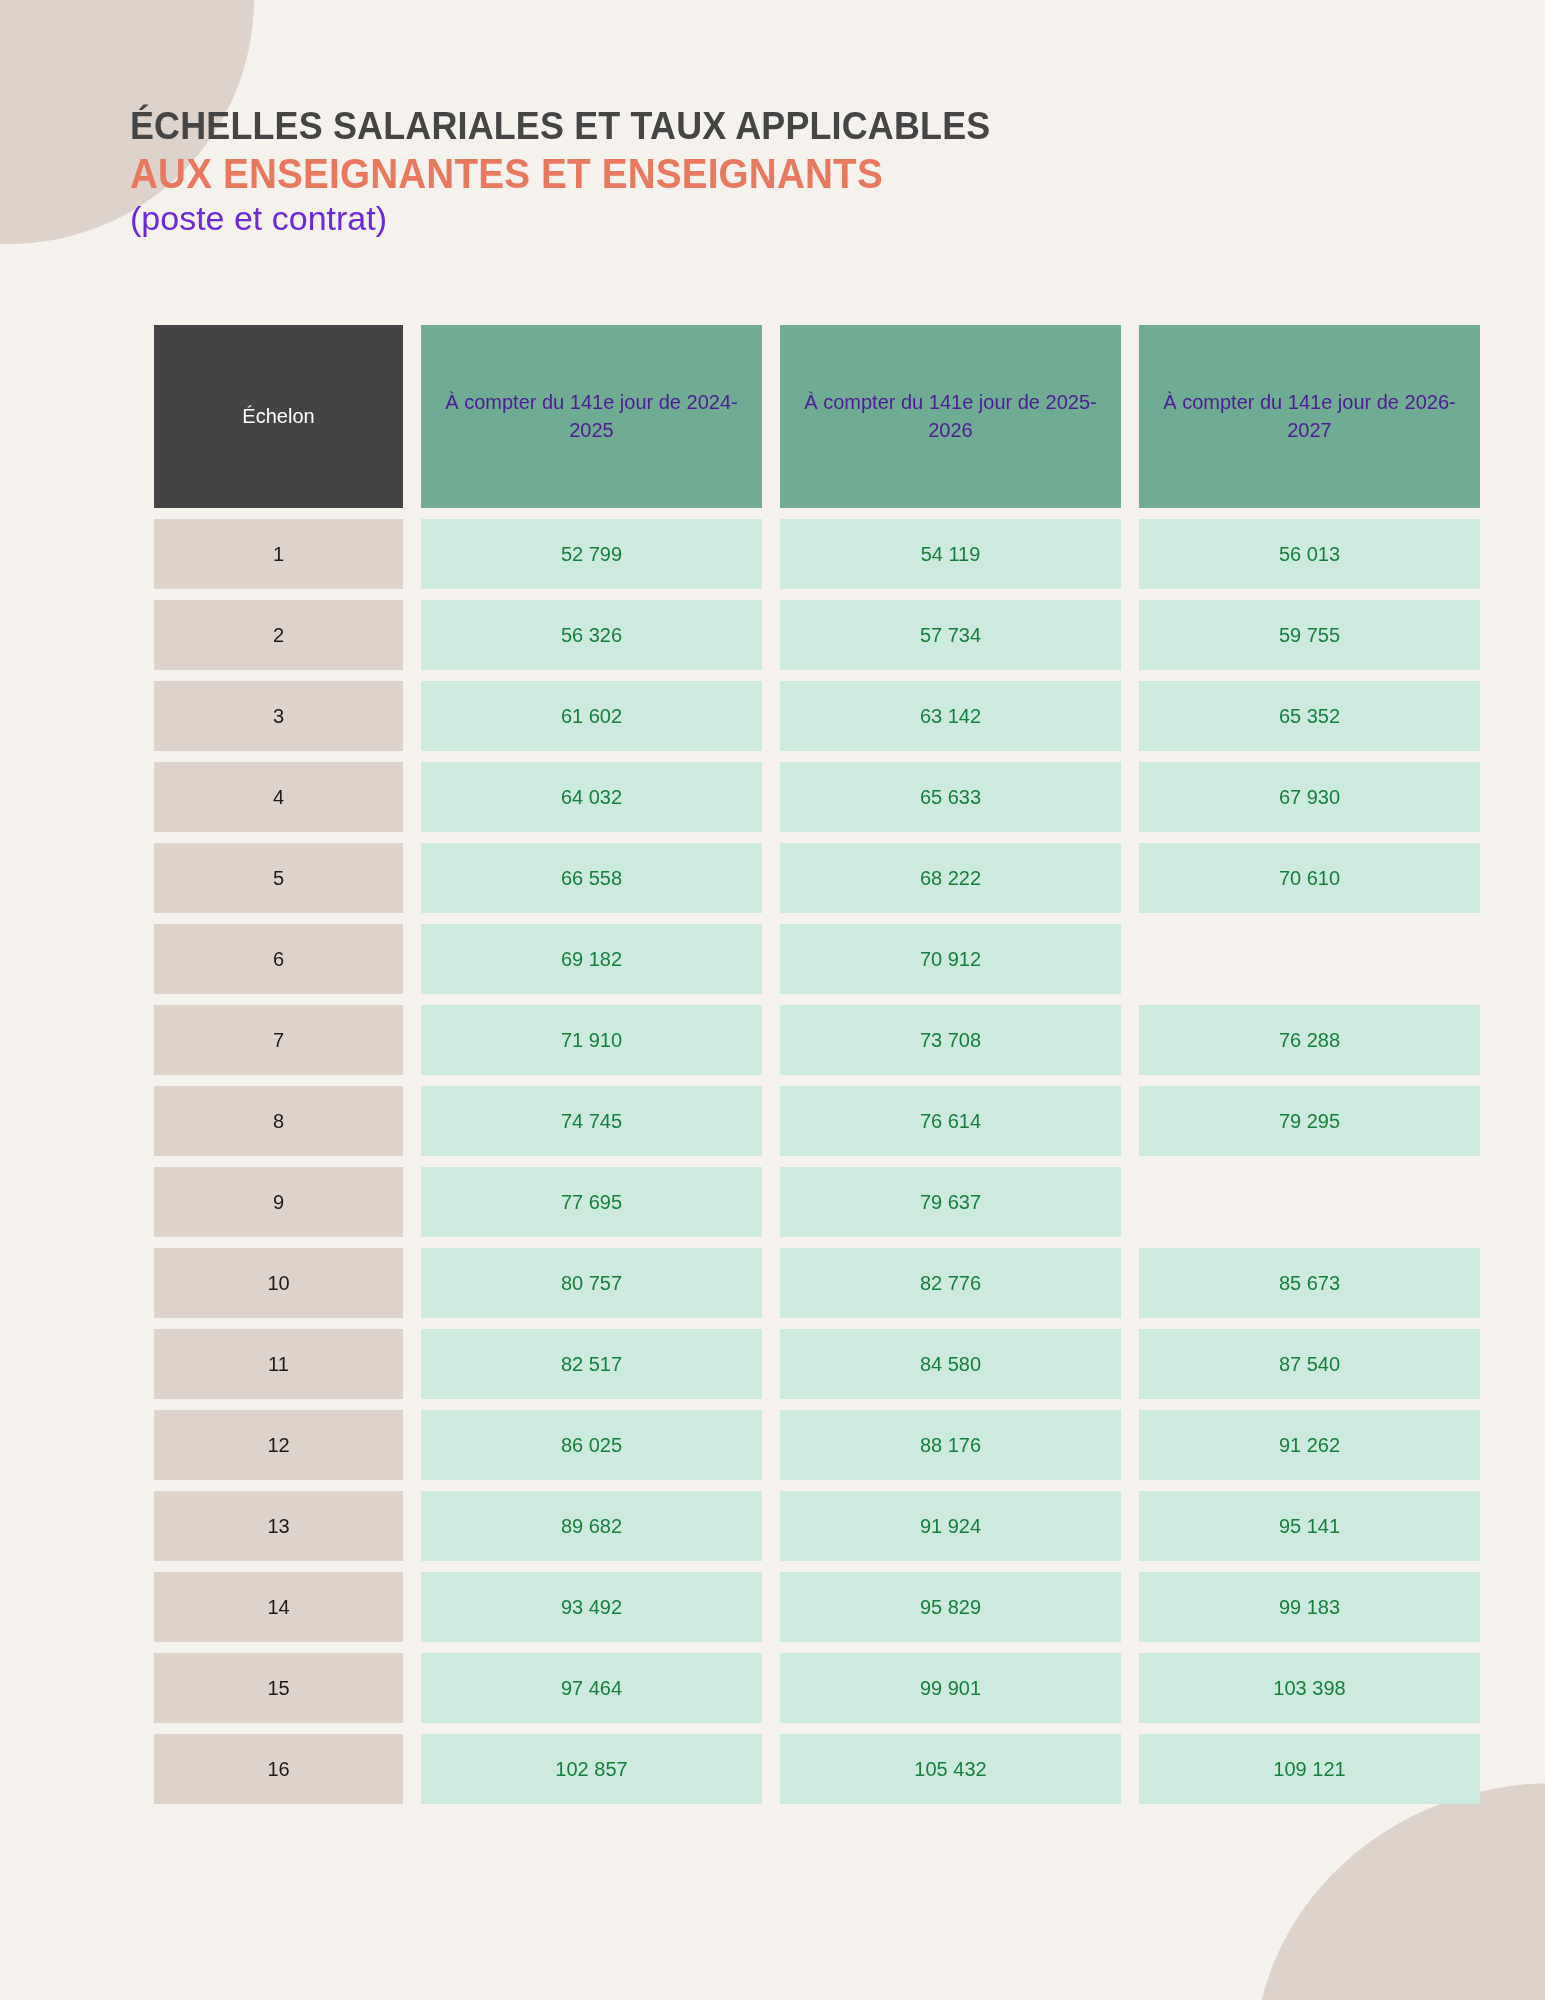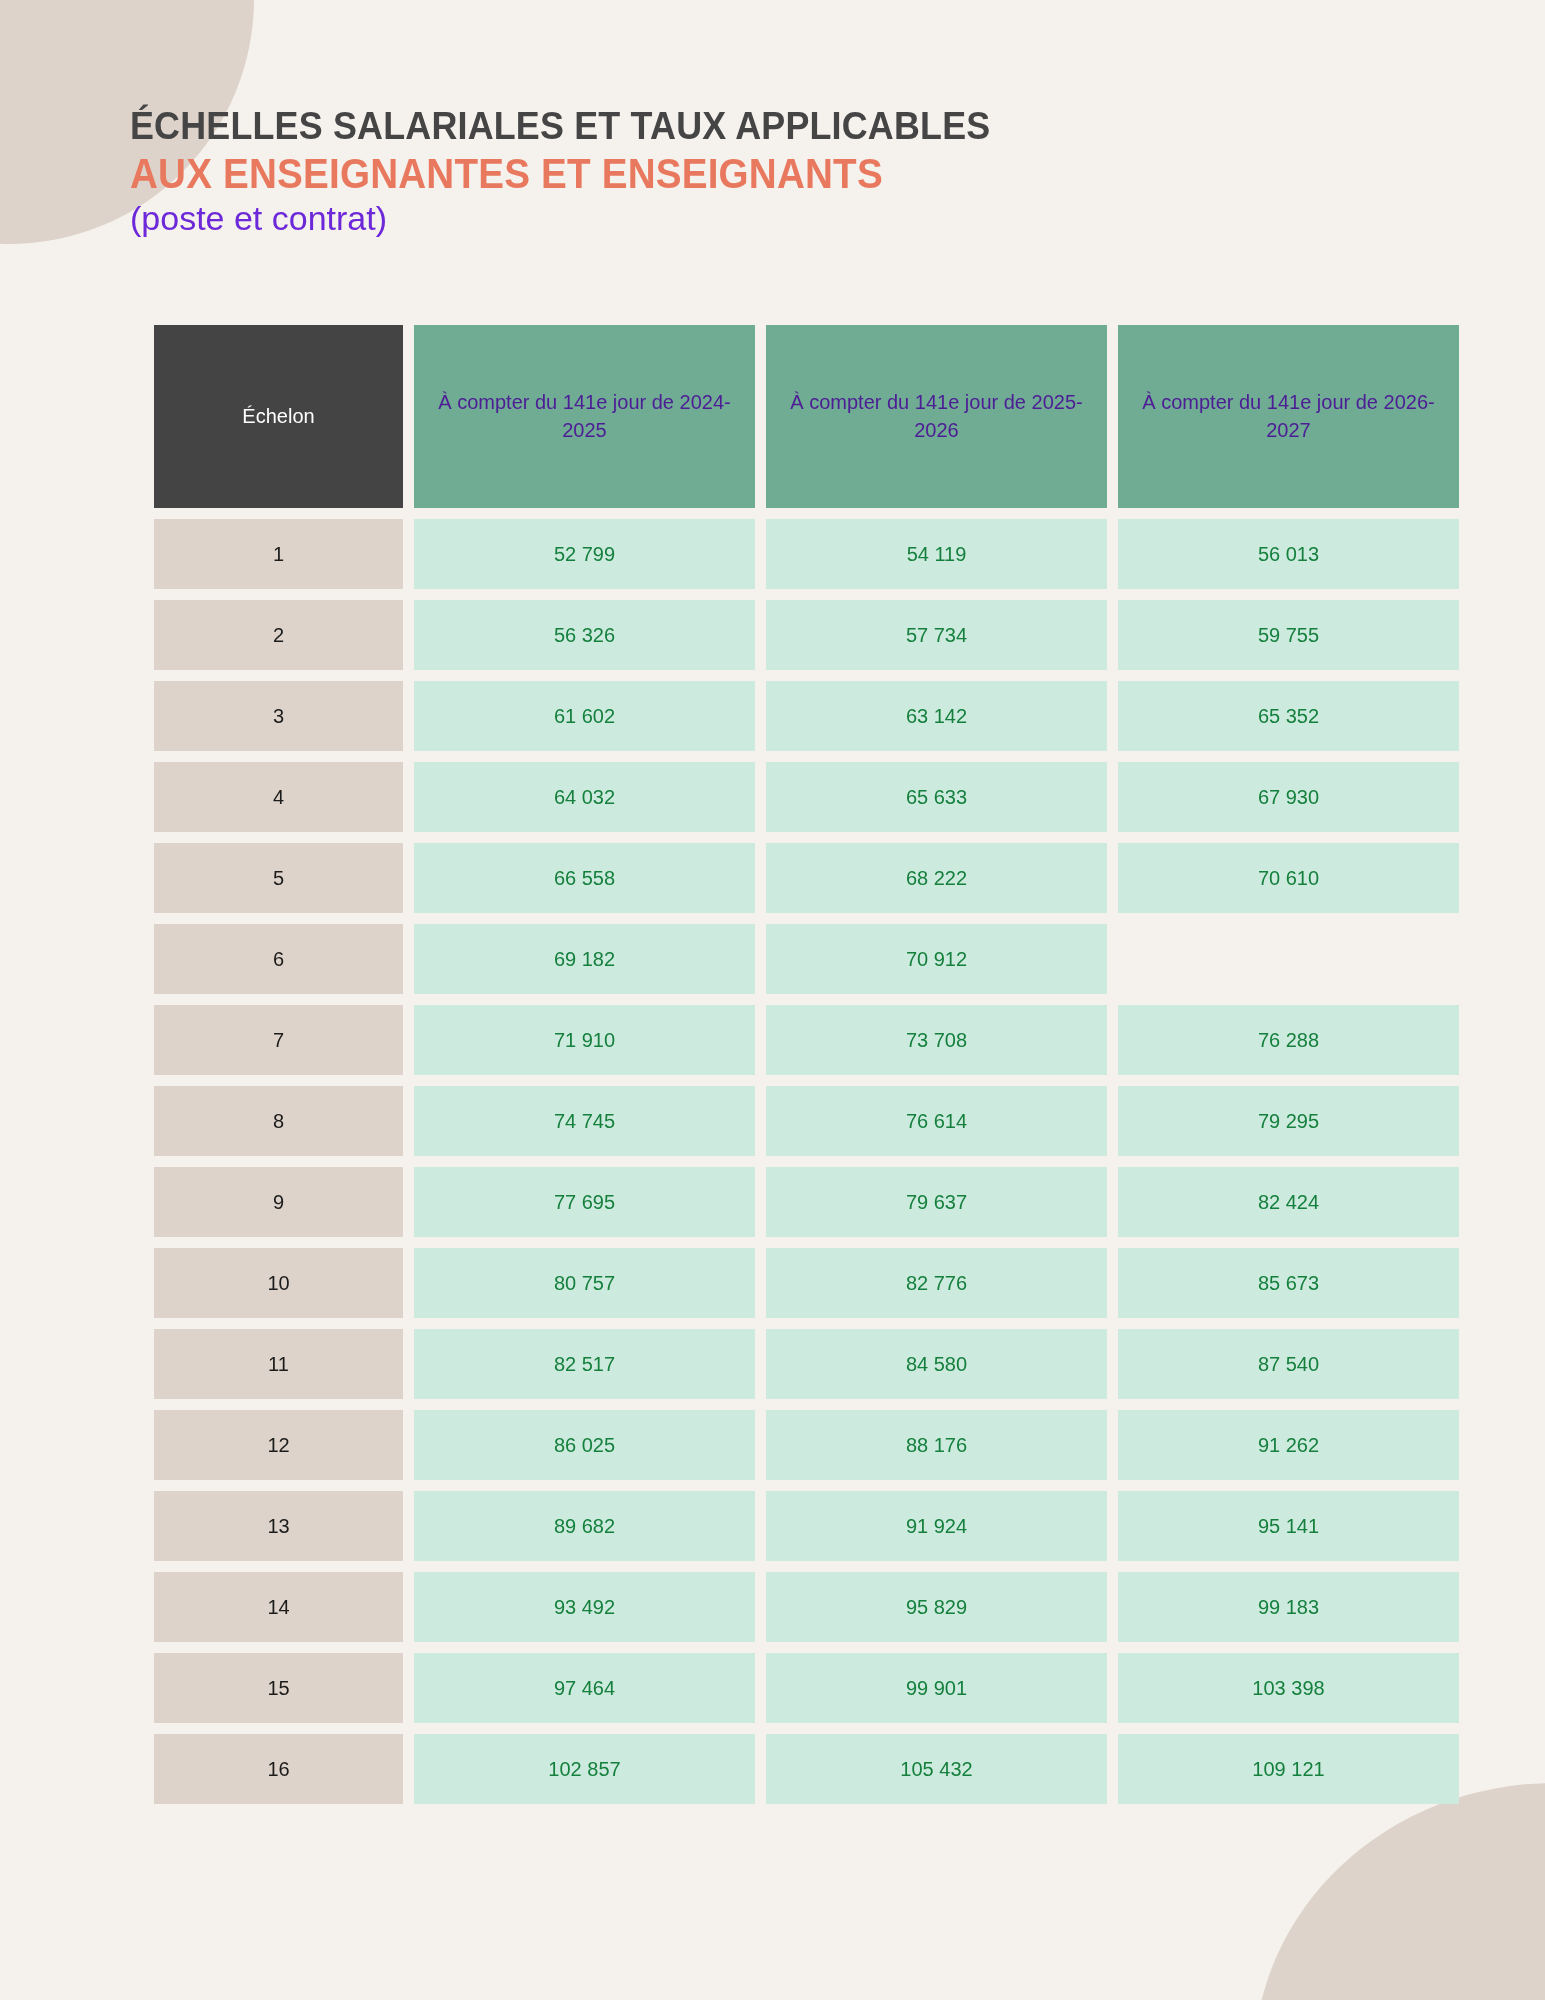--- a/index.html
+++ b/index.html
@@ -88,21 +88,21 @@
     position: absolute;
     left: 130px;
     top: 325px;
     width: 1285px;
     display: flex;
     flex-direction: column;
     gap: 11px;
   }
   .trow {
     display: flex;
-    gap: 11px;
+    gap: 18px;
     padding-left: 24px;
   }
   .cell {
     display: flex;
     align-items: center;
     justify-content: center;
     text-align: center;
     box-sizing: border-box;
   }
   
@@ -206,21 +206,20 @@
         <div class="trow data-row">
           <div class="cell col-echelon cell-echelon">8</div>
           <div class="cell col-year cell-amount">74 745</div>
           <div class="cell col-year cell-amount">76 614</div>
           <div class="cell col-year cell-amount">79 295</div>
         </div>
         <div class="trow data-row">
           <div class="cell col-echelon cell-echelon">9</div>
           <div class="cell col-year cell-amount">77 695</div>
           <div class="cell col-year cell-amount">79 637</div>
-          <div class="cell col-year cell-amount">82 424</div>
         </div>
         <div class="trow data-row">
           <div class="cell col-echelon cell-echelon">10</div>
           <div class="cell col-year cell-amount">80 757</div>
           <div class="cell col-year cell-amount">82 776</div>
           <div class="cell col-year cell-amount">85 673</div>
         </div>
         <div class="trow data-row">
           <div class="cell col-echelon cell-echelon">11</div>
           <div class="cell col-year cell-amount">82 517</div>

